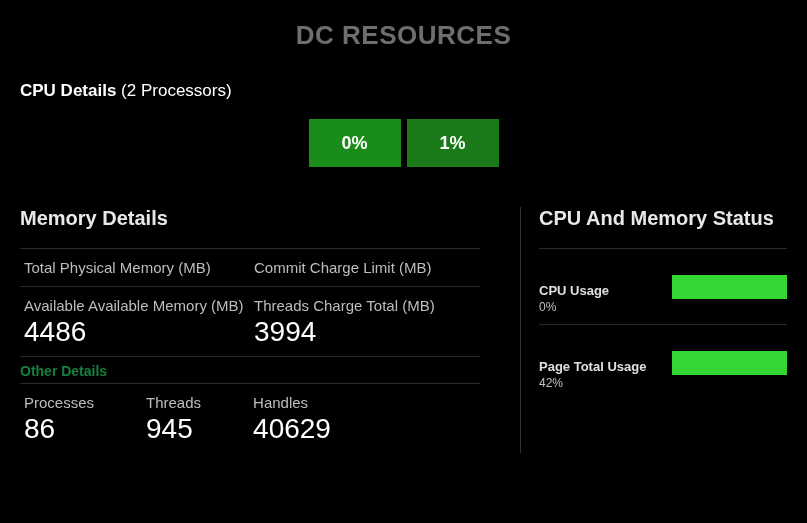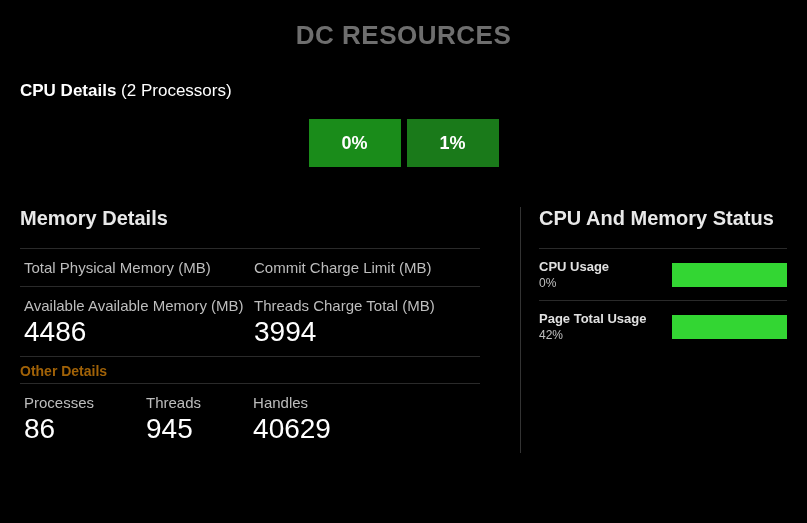--- a/index.html
+++ b/index.html
@@ -77,38 +77,38 @@
     color: #bdbdbd;
     margin-bottom: 2px;
   }
   .metric-value {
     font-size: 28px;
     color: #fff;
   }
   .sub-heading {
     font-size: 14px;
     font-weight: bold;
-    color: #a16207;
+    color: #15803d;
     padding: 6px 0 4px 0;
   }
   .other-row {
     display: flex;
     gap: 52px;
     padding: 10px 4px 8px 4px;
     border-top: 1px solid #2a2a2a;
   }
   .other-cell { }
   .status-row {
     display: flex;
     align-items: center;
     padding: 10px 0;
     border-top: 1px solid #2a2a2a;
   }
   .status-row:first-of-type { border-top: 1px solid #2a2a2a; }
-  .status-text { flex: 1; }
+  .status-text { flex: 1; margin-top: 24px; }
   .status-label {
     font-size: 13px;
     font-weight: bold;
     color: #e0e0e0;
   }
   .status-value {
     font-size: 12px;
     color: #c0c0c0;
     margin-top: 2px;
   }

